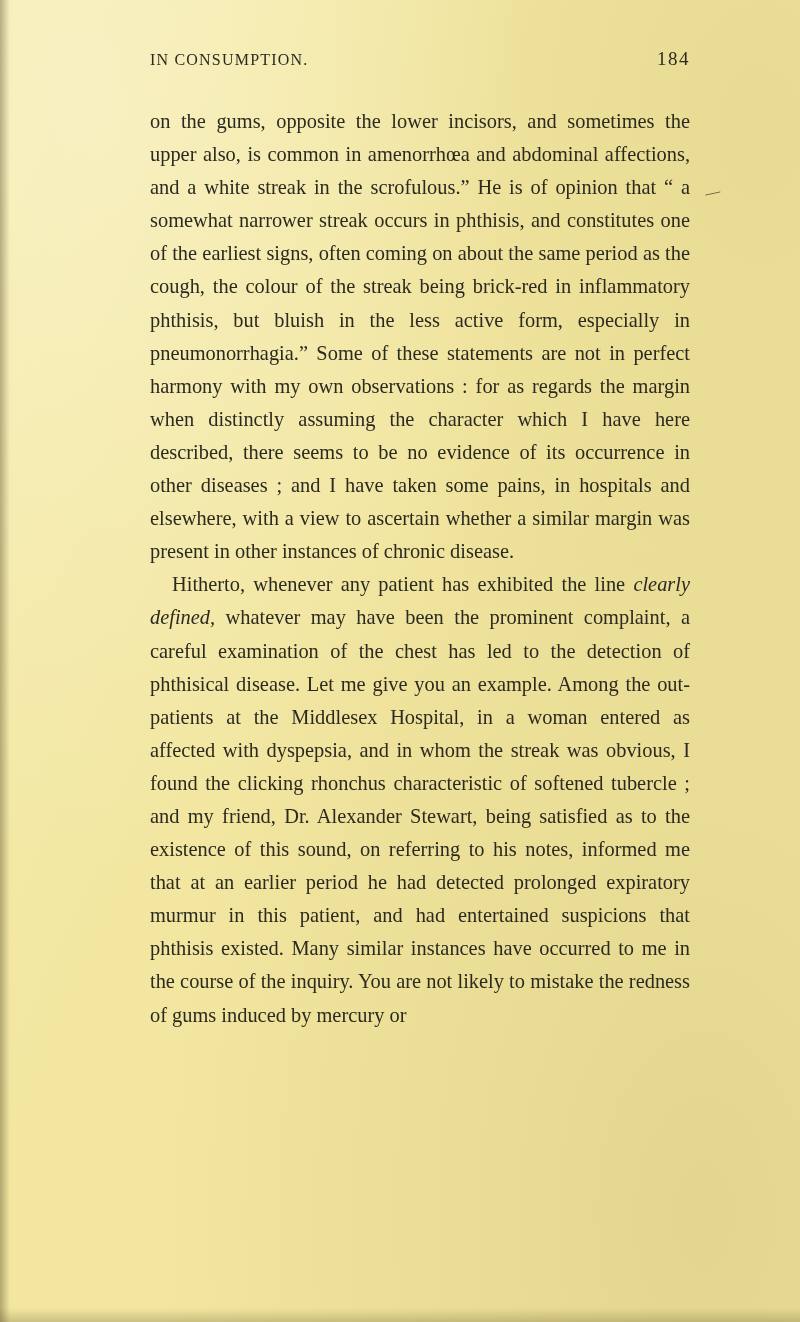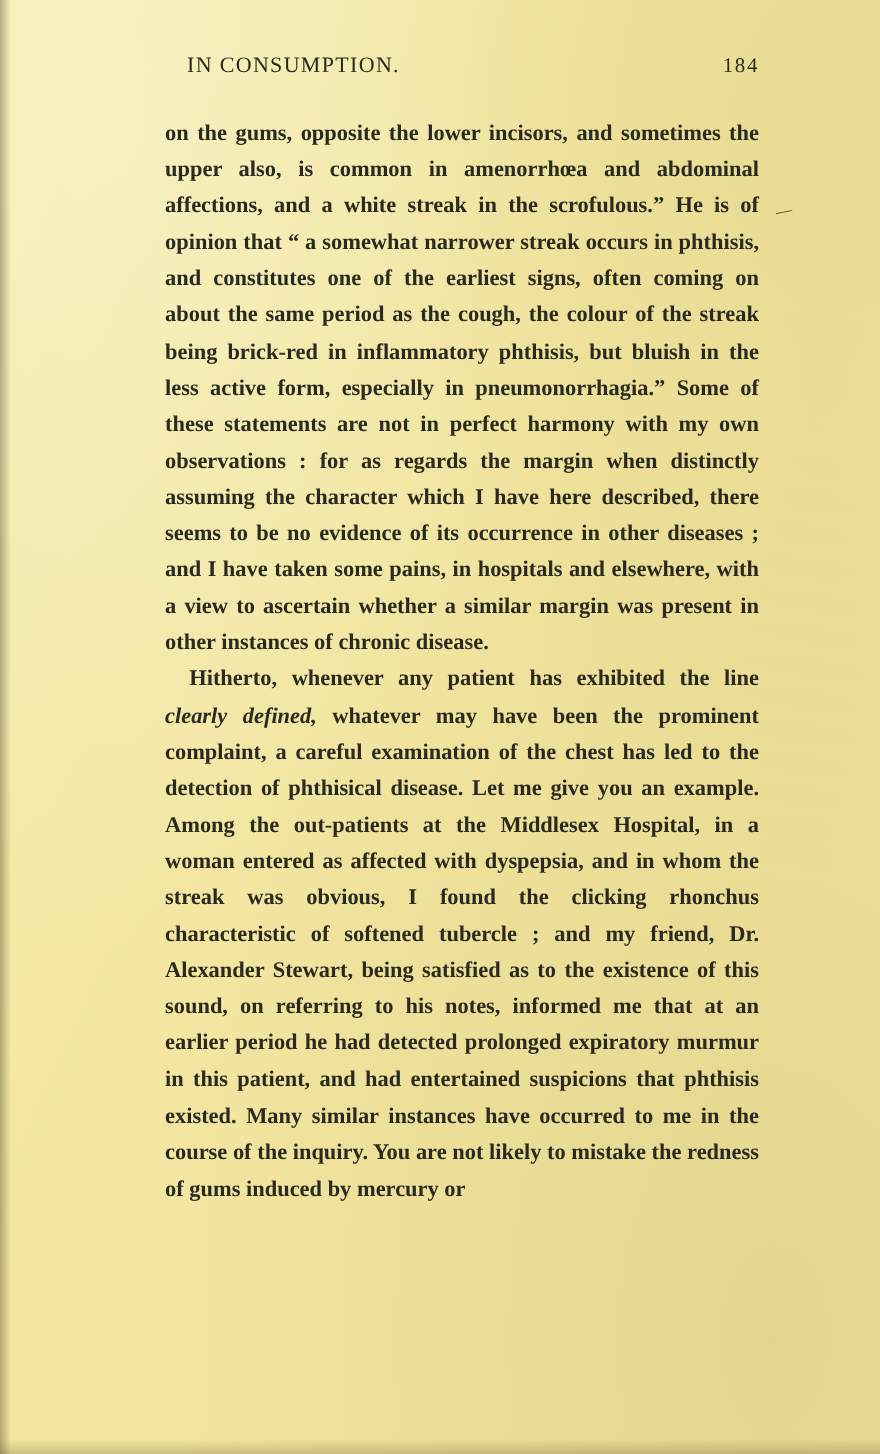--- a/index.html
+++ b/index.html
@@ -39,43 +39,41 @@
     width: 540px;
     display: flex;
     justify-content: space-between;
     align-items: baseline;
     font-size: 17.5px;
     letter-spacing: 0.6px;
   }
   .running-head {
     font-variant: small-caps;
     text-transform: uppercase;
-    font-size: 20px;
+    font-size: 16px;
     letter-spacing: 1.2px;
-    margin-left: 20px;
   }
   .folio {
     font-size: 19px;
     letter-spacing: 1.5px;
   }
   .text-block {
     position: absolute;
     left: 150px;
     top: 105px;
     width: 540px;
     font-size: 20.4px;
     line-height: 33.1px;
     text-align: justify;
     text-justify: inter-word;
     hyphens: manual;
   }
   .text-block p {
     margin: 0;
     text-indent: 0;
-    font-weight: bold;
   }
   .text-block p.indented {
     text-indent: 22px;
   }
   .ital {
     font-style: italic;
   }
   
   .scan-gutter-left {
     position: absolute;

